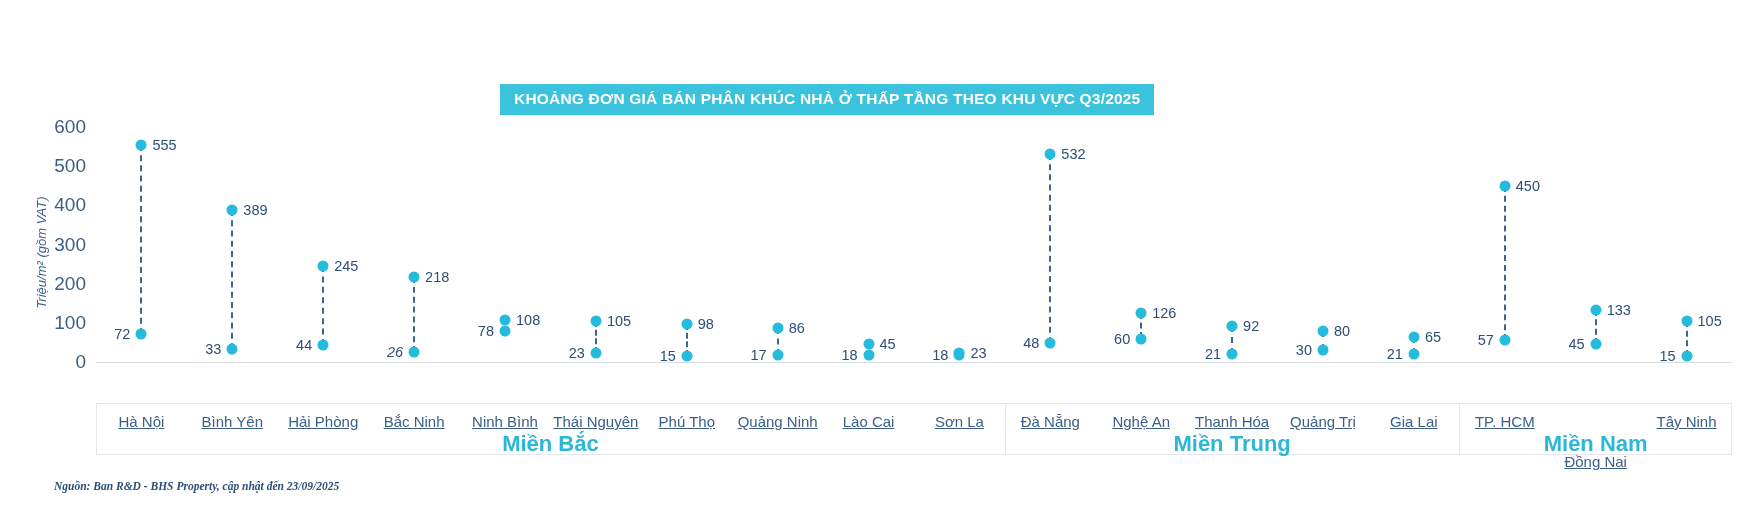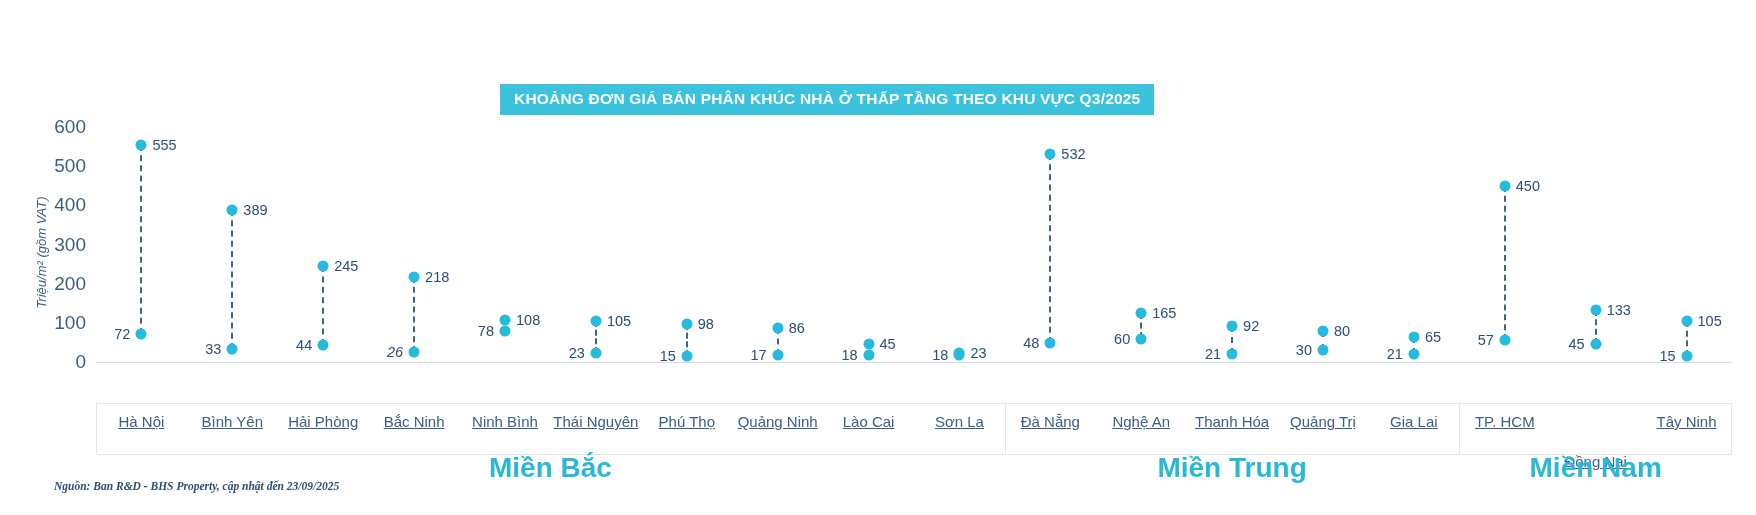--- a/index.html
+++ b/index.html
@@ -147,27 +147,26 @@
   .group-divider {
     position: absolute;
     top: 404px;
     width: 1px;
     height: 50px;
     background: #e3e7eb;
   }
   .group-label {
     position: absolute;
     top: 431px;
-    font-size: 28px;
+    font-size: 22px;
     font-weight: bold;
     color: #2bb8d6;
     text-align: center;
     transform: translateX(-50%);
     white-space: nowrap;
-    margin-top: 21px;
   }
 
   
   #source-note {
     position: absolute;
     left: 54px;
     top: 480px;
     font-size: 11.5px;
     font-style: italic;
     font-weight: bold;
@@ -268,21 +267,21 @@
           <div class="stem" style="left: 1050.33px; top: 153.633px; height: 189.567px;"></div>
           <div class="dot" style="left: 1050.33px; top: 153.633px;"></div>
           <div class="dot" style="left: 1050.33px; top: 343.2px;"></div>
           <div class="val-label hi" style="left: 1050.33px; top: 153.633px;">532</div>
           <div class="val-label lo" style="left: 1050.33px; top: 343.2px;">48</div>
         </div>
         <div class="series-item" style="left: 0px;">
           <div class="stem" style="left: 1141.22px; top: 312.65px; height: 25.85px;"></div>
           <div class="dot" style="left: 1141.22px; top: 312.65px;"></div>
           <div class="dot" style="left: 1141.22px; top: 338.5px;"></div>
-          <div class="val-label hi" style="left: 1141.22px; top: 312.65px;">165</div>
+          <div class="val-label hi" style="left: 1141.22px; top: 312.65px;">126</div>
           <div class="val-label lo" style="left: 1141.22px; top: 338.5px;">60</div>
         </div>
         <div class="series-item" style="left: 0px;">
           <div class="stem" style="left: 1232.11px; top: 325.967px; height: 27.8083px;"></div>
           <div class="dot" style="left: 1232.11px; top: 325.967px;"></div>
           <div class="dot" style="left: 1232.11px; top: 353.775px;"></div>
           <div class="val-label hi" style="left: 1232.11px; top: 325.967px; text-align: right;">92</div>
           <div class="val-label lo" style="left: 1232.11px; top: 353.775px;">21</div>
         </div>
         <div class="series-item" style="left: 0px;">

